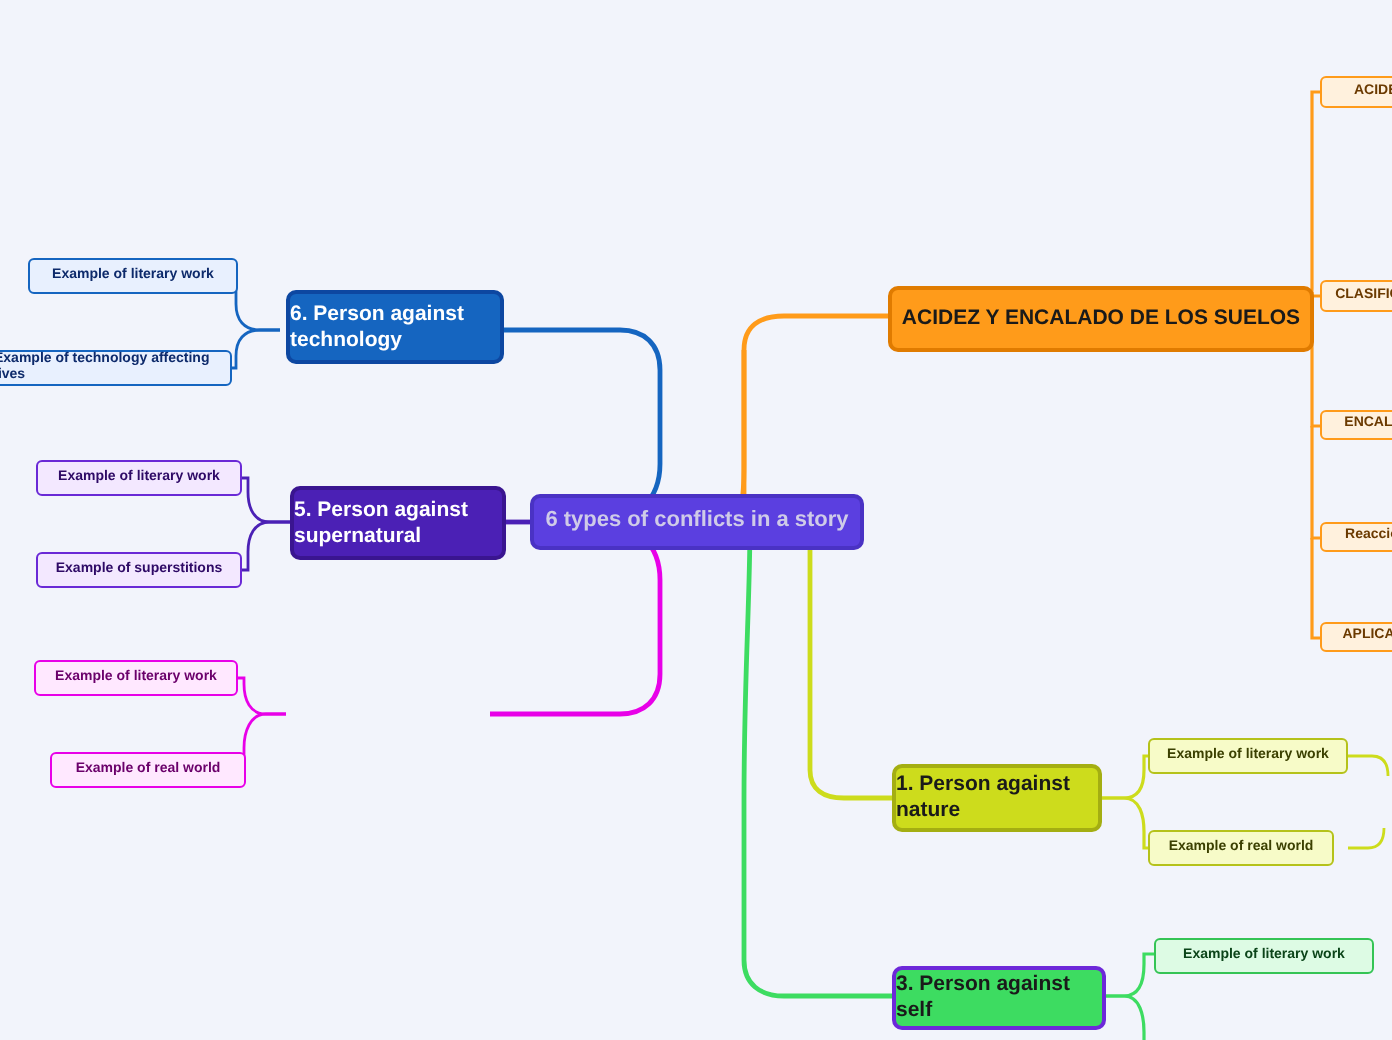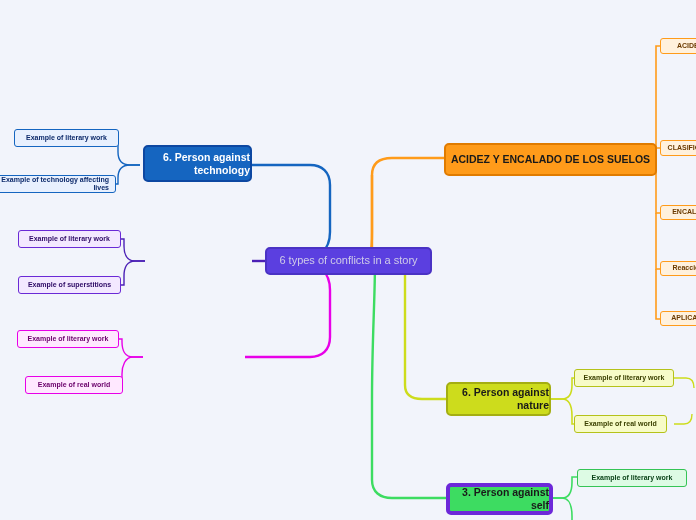--- a/index.html
+++ b/index.html
@@ -10,47 +10,47 @@
     overflow:hidden;
     position:relative;
   }
   #canvas{position:absolute;left:0;top:0;width:696px;height:520px;}
   svg#links{position:absolute;left:0;top:0;width:696px;height:520px;}
 
   .node{
     position:absolute;
     box-sizing:border-box;
     display:flex;align-items:center;justify-content:center;
-    text-align:right;
+    text-align:left;
     font-weight:bold;
     border-radius:4px;
     line-height:1.2;
     white-space:pre-line;
   }
 
   
   .n-center{
     background:#5b3fe0;
     border:2px solid #4a32c4;
     color:#cfcbe8;
     font-size:11px;
-    font-weight:normal;
+    font-weight:bold;
     border-radius:5px;
   }
 
   
   .n-branch{
     font-size:10.5px;
     border-radius:5px;
   }
   .n-tech{background:#1565c0;border:2px solid #0d47a1;color:#ffffff;}
   .n-super{background:#4b20b5;border:2px solid #3a1590;color:#ffffff;}
   .n-society{background:#e800e8;border:2px solid #b800b8;color:#ffffff;}
   .n-nature{background:#cddc1c;border:2px solid #a4ae12;color:#1a1a1a;}
-  .n-self{background:#3ddc61;border:4px solid #6d28d9;color:#1a1a1a;}
+  .n-self{background:#3ddc61;border:2px solid #6d28d9;color:#1a1a1a;}
   .n-acid{background:#ff9b1a;border:2px solid #e07b00;color:#1a1a1a;font-size:10.5px;}
 
   
   .leaf{
     font-size:7px;
     padding:4px 6px;
     border-radius:3px;
     font-weight:bold;
   }
   .l-blue{background:#e8f0fe;border:1px solid #1565c0;color:#0d2a6b;}
@@ -103,27 +103,28 @@
     <path d="M656 213 L656 269 L660 269" fill="none" stroke="#ff9b1a" stroke-width="1.6"></path>
     <path d="M656 269 L656 319 L660 319" fill="none" stroke="#ff9b1a" stroke-width="1.6"></path>
   </svg>
 
   <div class="node n-center" style="left:265px;top:247px;width:167px;height:28px;">6 types of conflicts in a story</div>
 
   <div class="node n-branch n-tech" style="left:143px;top:145px;width:109px;height:37px;">6. Person against technology</div>
   <div class="node leaf l-blue" style="left:14px;top:129px;width:105px;height:18px;">Example of literary work</div>
   <div class="node leaf l-blue" style="left:-10px;top:175px;width:126px;height:18px;">Example of technology affecting lives</div>
 
+  <div class="node n-branch n-super" style="left:145px;top:243px;width:108px;height:37px;">5. Person against supernatural</div>
   <div class="node leaf l-purple" style="left:18px;top:230px;width:103px;height:18px;">Example of literary work</div>
   <div class="node leaf l-purple" style="left:18px;top:276px;width:103px;height:18px;">Example of superstitions</div>
 
   <div class="node leaf l-magenta" style="left:17px;top:330px;width:102px;height:18px;">Example of literary work</div>
   <div class="node leaf l-magenta" style="left:25px;top:376px;width:98px;height:18px;">Example of real world</div>
 
-  <div class="node n-branch n-nature" style="left:446px;top:382px;width:105px;height:34px;">6. Person against nature</div>
+  <div class="node n-branch n-nature" style="left:446px;top:382px;width:105px;height:34px;">1. Person against nature</div>
   <div class="node leaf l-yellow" style="left:574px;top:369px;width:100px;height:18px;">Example of literary work</div>
   <div class="node leaf l-yellow" style="left:574px;top:415px;width:93px;height:18px;">Example of real world</div>
 
   <div class="node n-branch n-self" style="left:446px;top:483px;width:107px;height:32px;">3. Person against self</div>
   <div class="node leaf l-green" style="left:577px;top:469px;width:110px;height:18px;">Example of literary work</div>
 
   <div class="node n-branch n-acid" style="left:444px;top:143px;width:213px;height:33px;">ACIDEZ Y ENCALADO DE LOS SUELOS</div>
   <div class="node leaf l-orange" style="left:660px;top:38px;width:60px;height:16px;">ACIDEZ</div>
   <div class="node leaf l-orange" style="left:660px;top:140px;width:70px;height:16px;">CLASIFICACION</div>
   <div class="node leaf l-orange" style="left:660px;top:205px;width:64px;height:15px;">ENCALADO</div>

